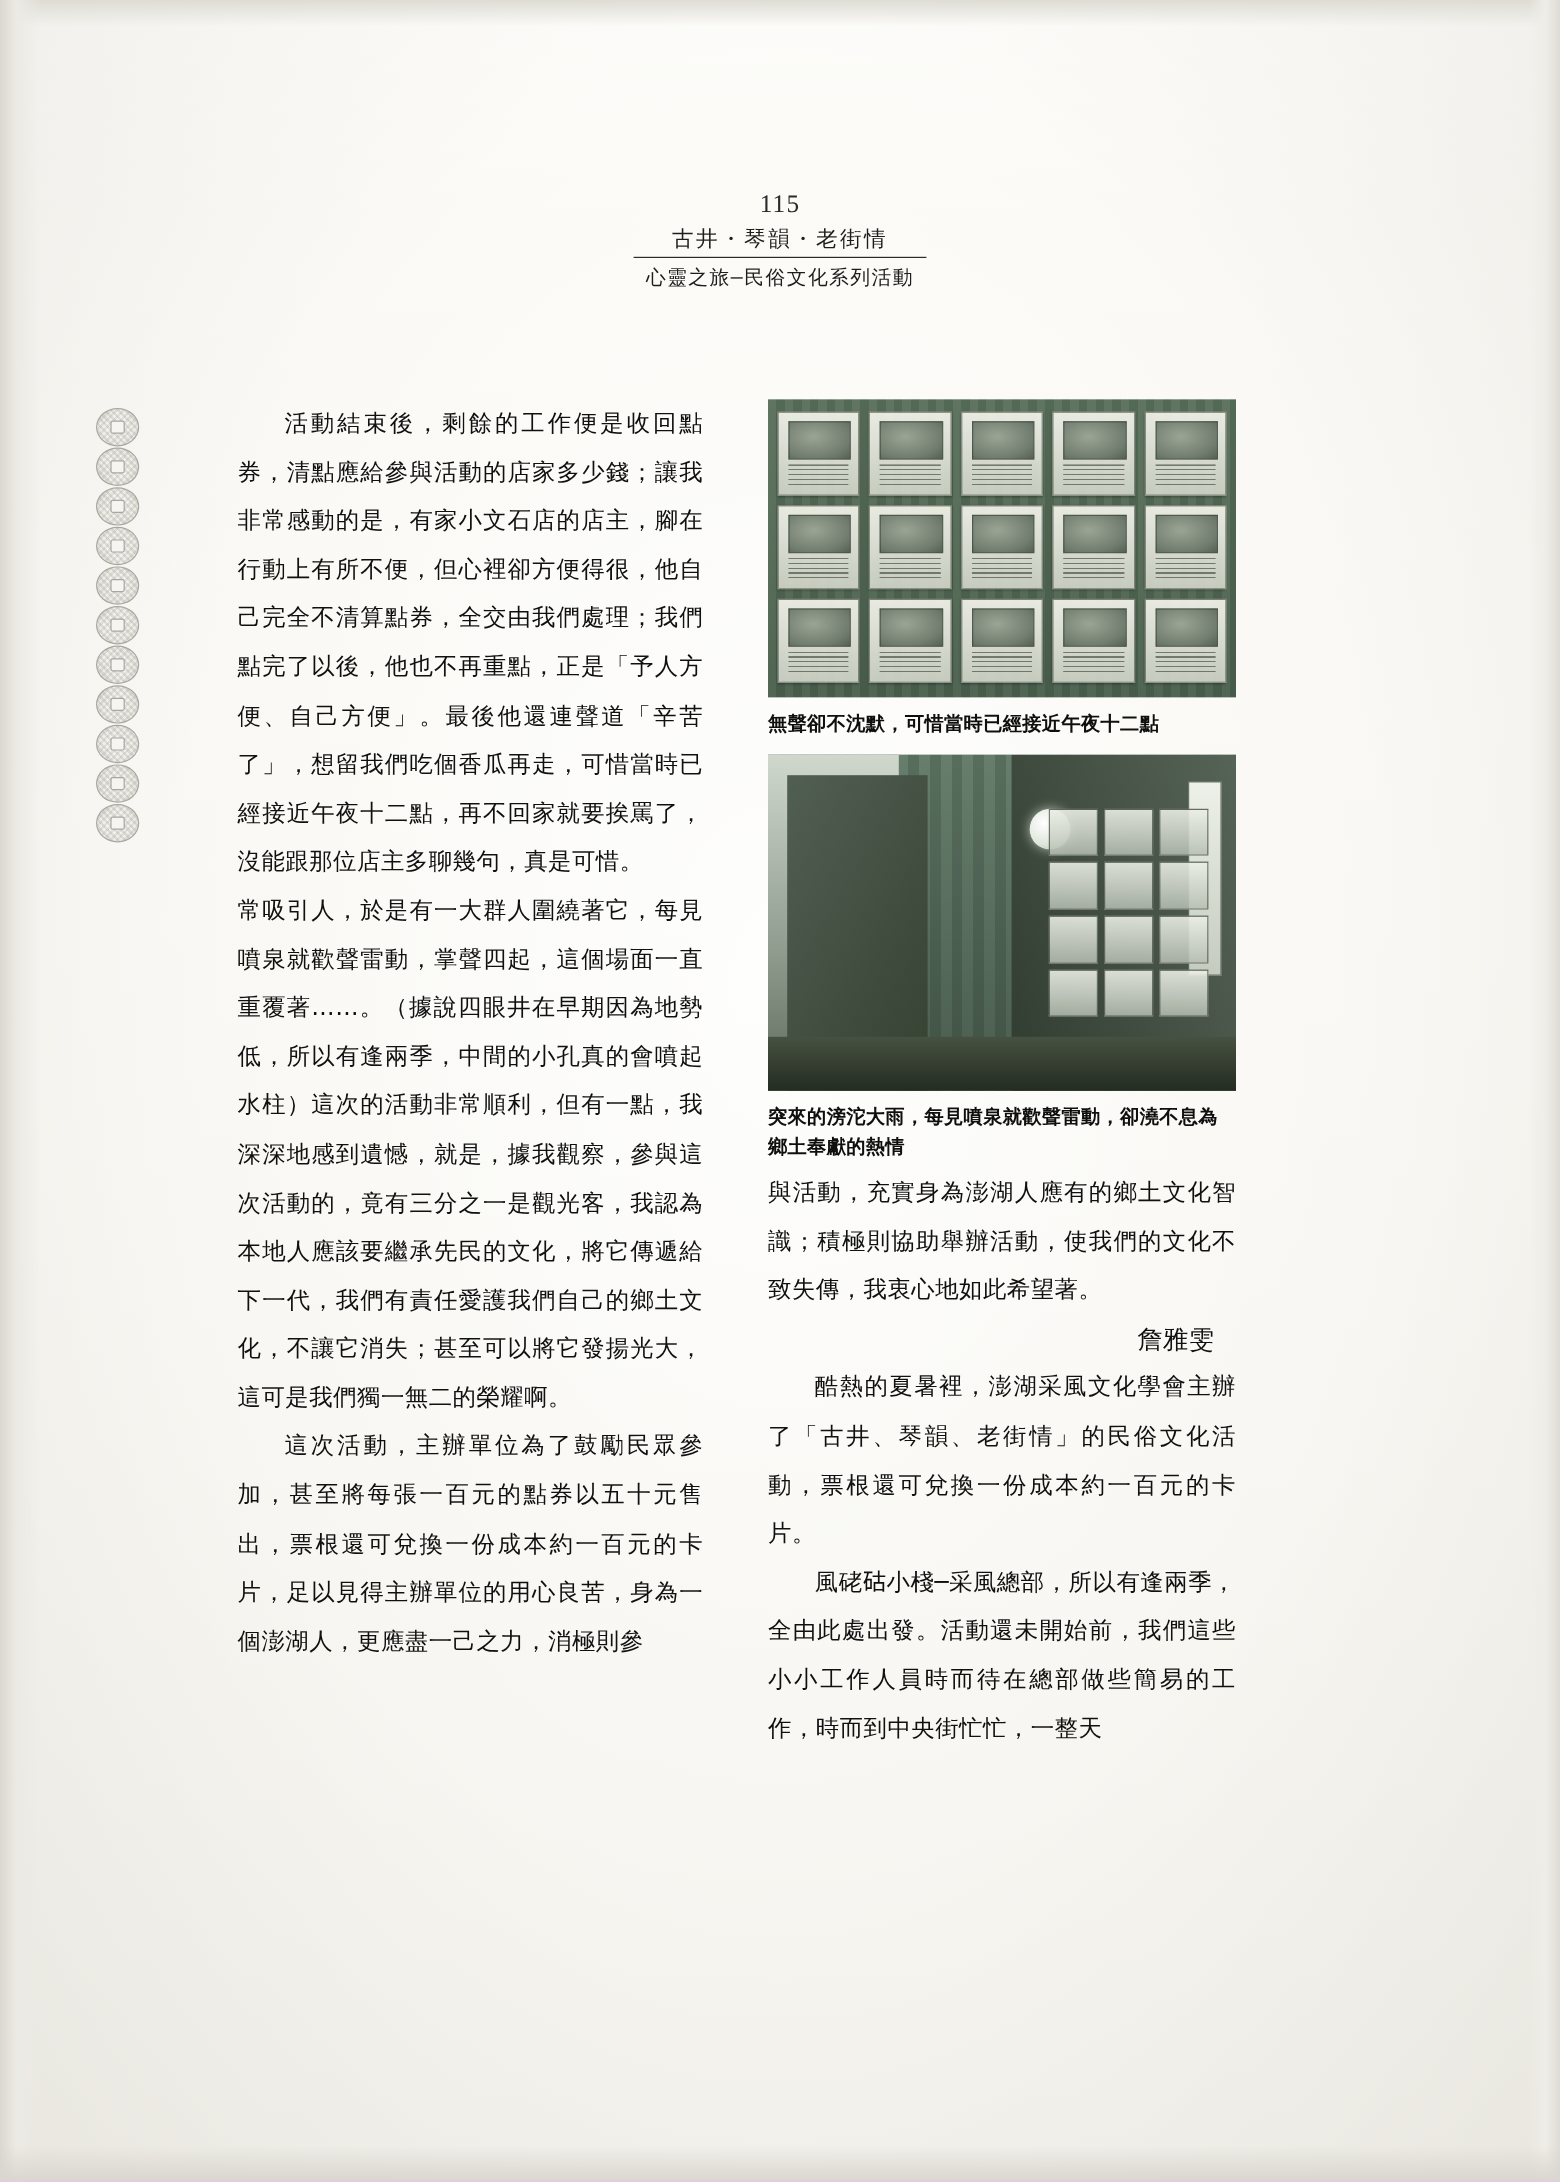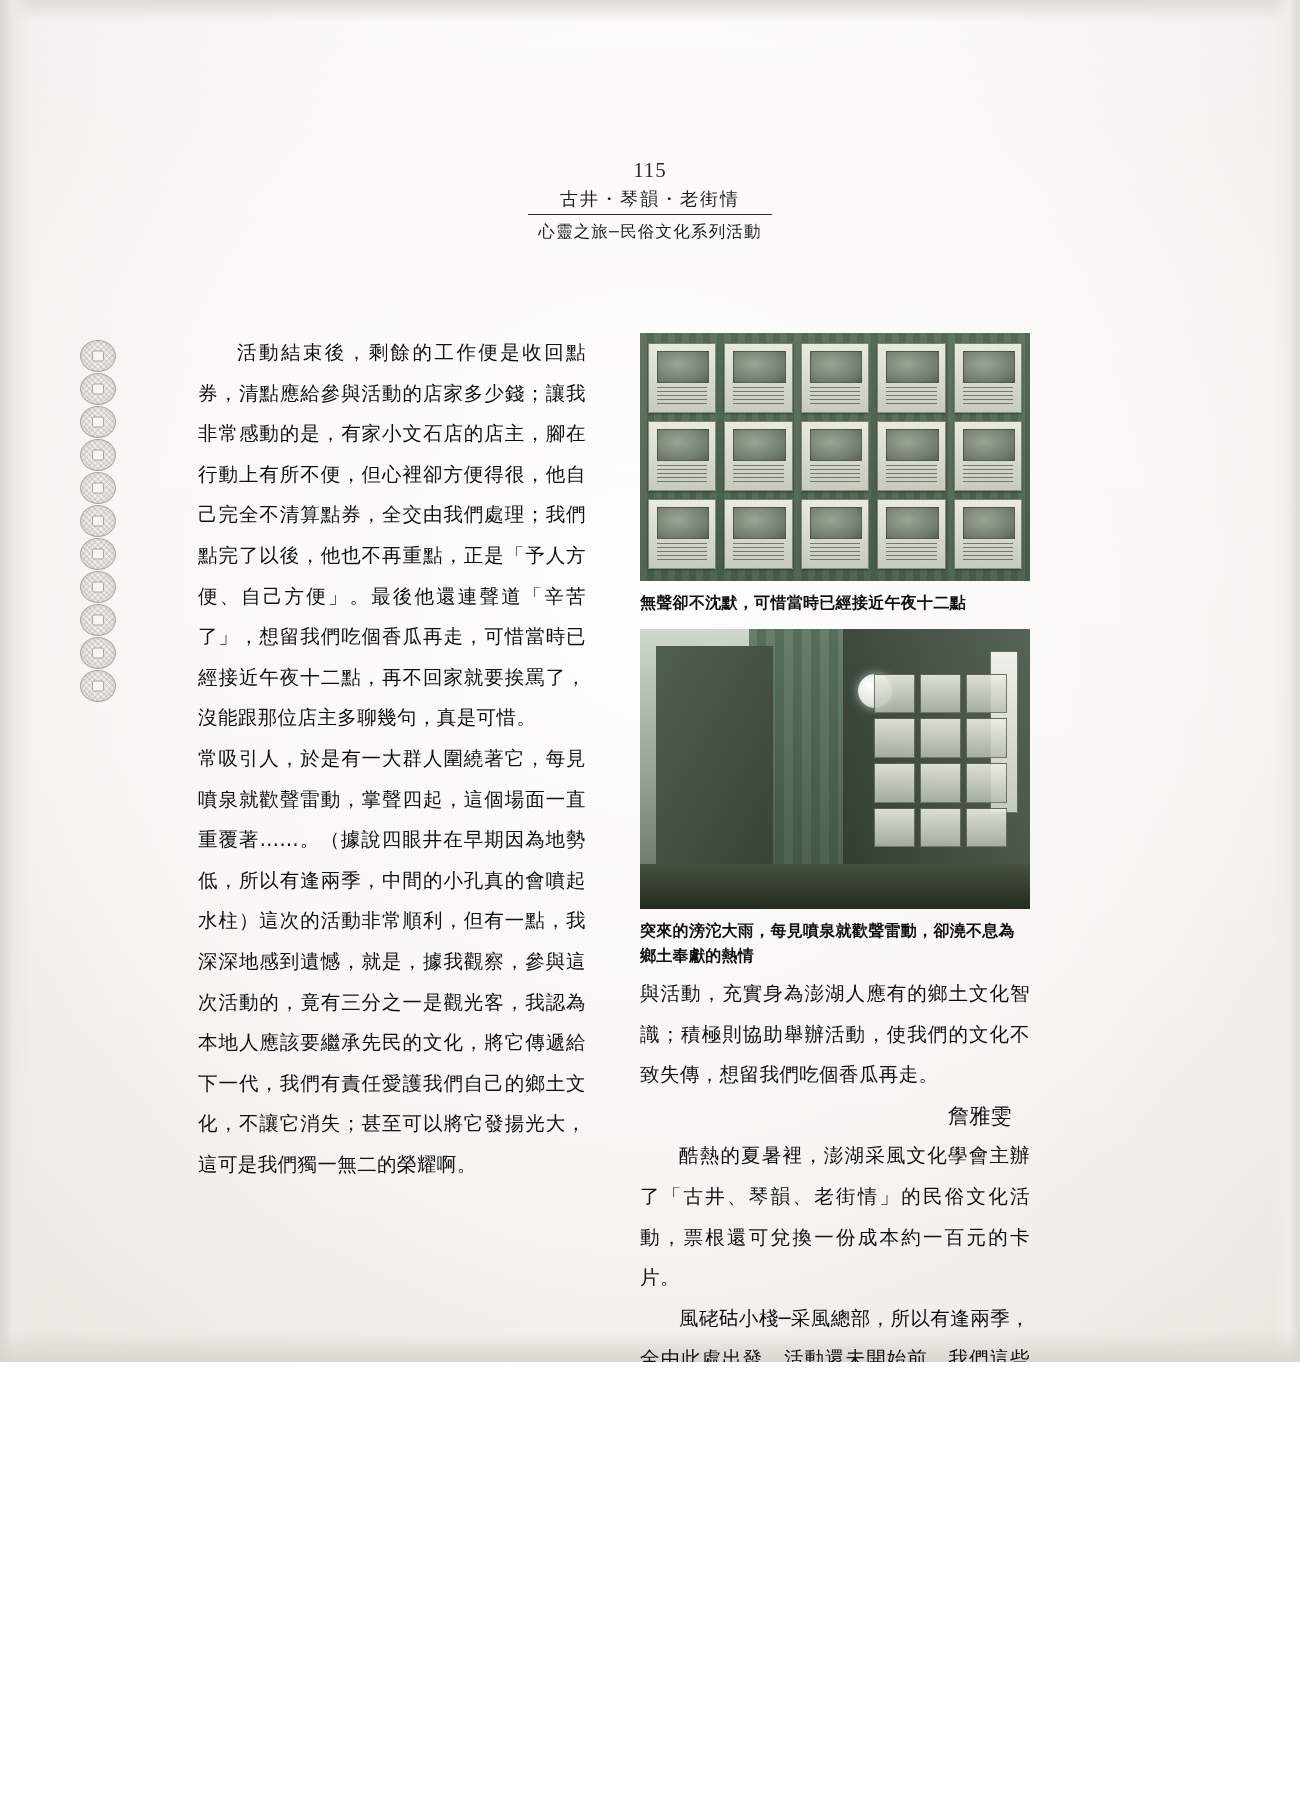--- a/index.html
+++ b/index.html
@@ -6,21 +6,21 @@
     margin: 0;
     padding: 0;
     background: #ffffff;
   }
   body {
     font-family: "Liberation Serif", "DejaVu Serif", serif;
   }
   .page {
     position: relative;
     width: 1300px;
-    height: 1362px;
+    height: 1818px;
     background: #d946ef;
     overflow: hidden;
   }
   
   .paper-texture {
     position: absolute;
     inset: 0;
     background:
       radial-gradient(ellipse at 50% 45%, rgba(255,255,255,0.85) 0%, rgba(250,249,245,0.5) 55%, rgba(225,223,215,0.55) 100%),
       linear-gradient(180deg, #ffffff 0%, #fbfaf7 10%, #f7f6f2 50%, #f1efe9 100%);
@@ -315,20 +315,21 @@
     <span class="coin"></span>
     <span class="coin"></span>
     <span class="coin"></span>
     <span class="coin"></span>
     <span class="coin"></span>
   </div>
 
   <div class="col-left">
     <p class="body-text indent">活動結束後，剩餘的工作便是收回點券，清點應給參與活動的店家多少錢；讓我非常感動的是，有家小文石店的店主，腳在行動上有所不便，但心裡卻方便得很，他自己完全不清算點券，全交由我們處理；我們點完了以後，他也不再重點，正是「予人方便、自己方便」。最後他還連聲道「辛苦了」，想留我們吃個香瓜再走，可惜當時已經接近午夜十二點，再不回家就要挨罵了，沒能跟那位店主多聊幾句，真是可惜。</p>
     <p class="body-text">常吸引人，於是有一大群人圍繞著它，每見噴泉就歡聲雷動，掌聲四起，這個場面一直重覆著……。（據說四眼井在早期因為地勢低，所以有逢兩季，中間的小孔真的會噴起水柱）這次的活動非常順利，但有一點，我深深地感到遺憾，就是，據我觀察，參與這次活動的，竟有三分之一是觀光客，我認為本地人應該要繼承先民的文化，將它傳遞給下一代，我們有責任愛護我們自己的鄉土文化，不讓它消失；甚至可以將它發揚光大，這可是我們獨一無二的榮耀啊。</p>
+    <p class="body-text indent">這次活動，主辦單位為了鼓勵民眾參加，甚至將每張一百元的點券以五十元售出，票根還可兌換一份成本約一百元的卡片，足以見得主辦單位的用心良苦，身為一個澎湖人，更應盡一己之力，消極則參</p>
   </div>
 
   <div class="col-right">
 
     <div class="photo photo-1">
       <div class="panel-grid">
         <span class="panel"></span>
         <span class="panel"></span>
         <span class="panel"></span>
         <span class="panel"></span>
@@ -368,18 +369,18 @@
           <i></i>
           <i></i>
         </span>
         <span class="ground"></span>
       </div>
     </div>
     <p class="caption">突來的滂沱大雨，每見噴泉就歡聲雷動，卻澆不息為鄉土奉獻的熱情</p>
 
     <div class="spacer-sm"></div>
 
-    <p class="body-text">與活動，充實身為澎湖人應有的鄉土文化智識；積極則協助舉辦活動，使我們的文化不致失傳，想留我們吃個香瓜再走。</p>
+    <p class="body-text">與活動，充實身為澎湖人應有的鄉土文化智識；積極則協助舉辦活動，使我們的文化不致失傳，我衷心地如此希望著。</p>
     <p class="byline">詹雅雯</p>
     <p class="body-text indent">酷熱的夏暑裡，澎湖采風文化學會主辦了「古井、琴韻、老街情」的民俗文化活動，票根還可兌換一份成本約一百元的卡片。</p>
     <p class="body-text indent">風硓𥑮小棧─采風總部，所以有逢兩季，全由此處出發。活動還未開始前，我們這些小小工作人員時而待在總部做些簡易的工作，時而到中央街忙忙，一整天</p>
   </div>
 </div>
 
 </body></html>

